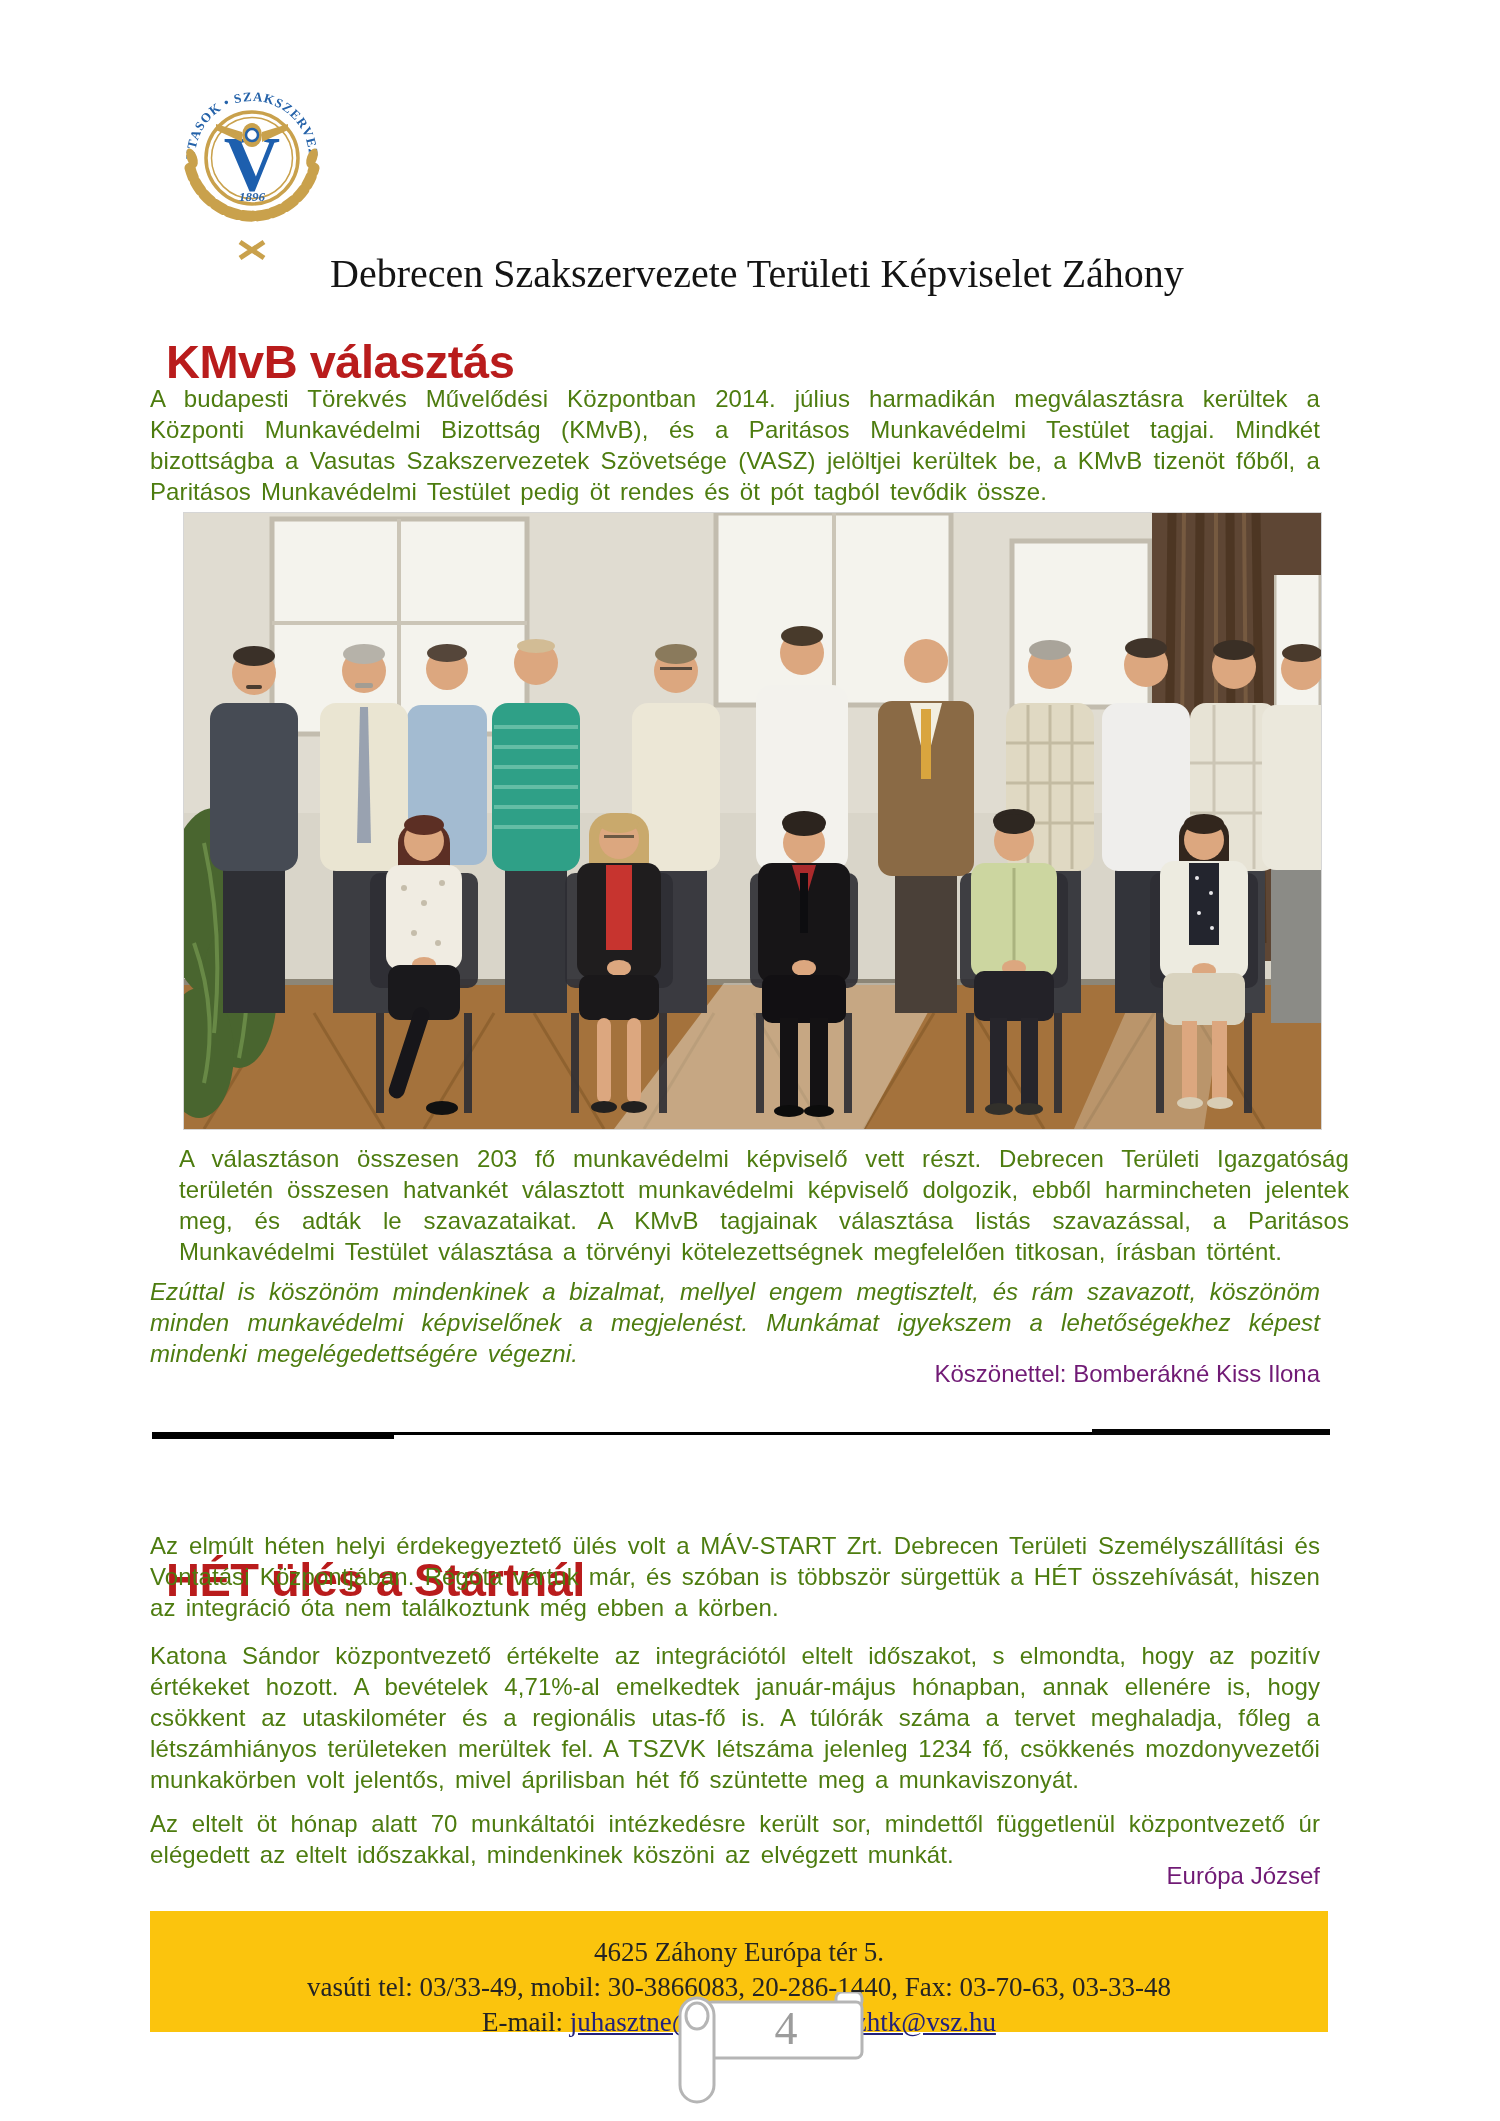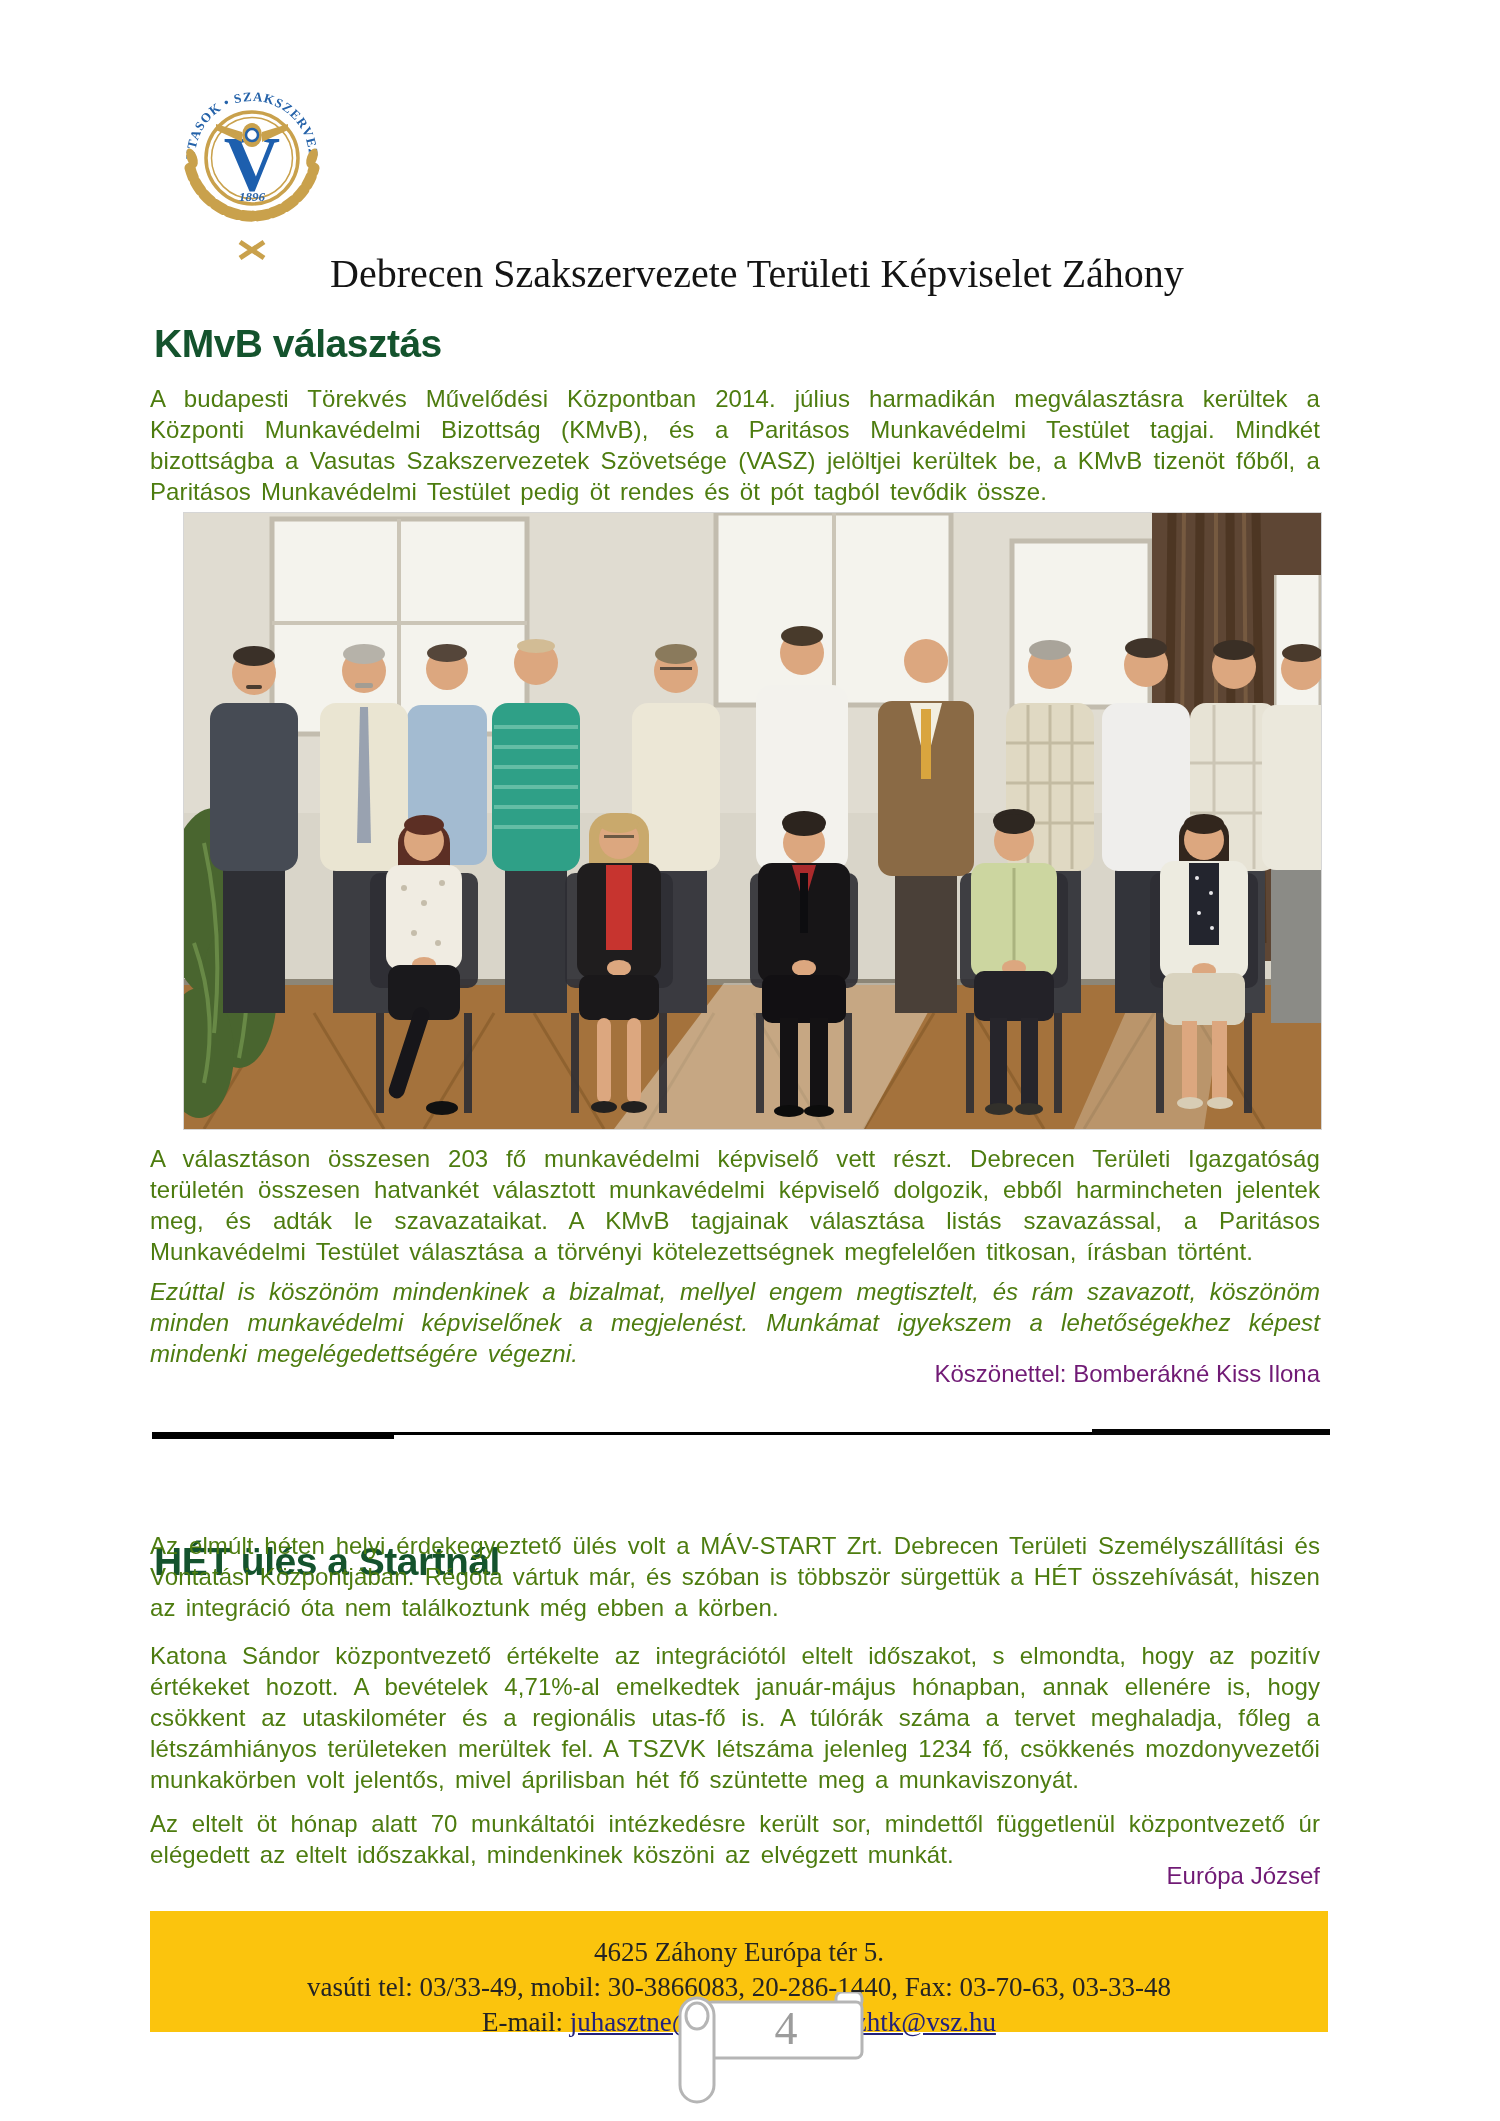--- a/index.html
+++ b/index.html
@@ -5,30 +5,30 @@
   html,body{margin:0;padding:0;background:#ffffff;}
   .page{position:relative;width:1500px;height:2121px;background:#ffffff;overflow:hidden;
         font-family:"Liberation Sans",sans-serif;color:#1b1b1b;}
 
   .logo-svg{position:absolute;left:182px;top:80px;width:140px;height:205px;}
 
   .doc-title{position:absolute;left:330px;top:250px;width:1120px;margin:0;
              font-family:"Liberation Serif",serif;font-weight:400;
              font-size:40px;line-height:48px;color:#141414;}
 
-  .sec-heading{position:absolute;left:150px;margin:4px;font-family:"Liberation Sans",sans-serif;
-               font-size:39px;font-weight:700;letter-spacing:-0.5px;color:#14532d;}
+  .sec-heading{position:absolute;left:150px;margin:16px;font-family:"Liberation Sans",sans-serif;
+               font-size:47px;font-weight:700;letter-spacing:-0.5px;color:#b91c1c;}
   #h1{top:318px;}
   #h2{top:1536px;}
 
   .para{position:absolute;left:150px;width:1170px;margin:0;
         font-size:24px;line-height:31px;text-align:justify;
         word-spacing:0.14em;letter-spacing:0.1px;color:#4d7c0f;}
   #p1{top:383px;}
-  #p2{top:1143px;}
+  #p2{top:1143px;margin-left:29px;}
   #p3{top:1276px;font-style:italic;}
   #p4{top:1530px;}
   #p5{top:1640px;}
   #p6{top:1808px;}
 
   .sig{position:absolute;left:150px;width:1170px;margin:0;text-align:right;
        font-size:24px;line-height:31px;color:#701a75;}
   #sig1{top:1358px;}
   #sig2{top:1860px;}
 

